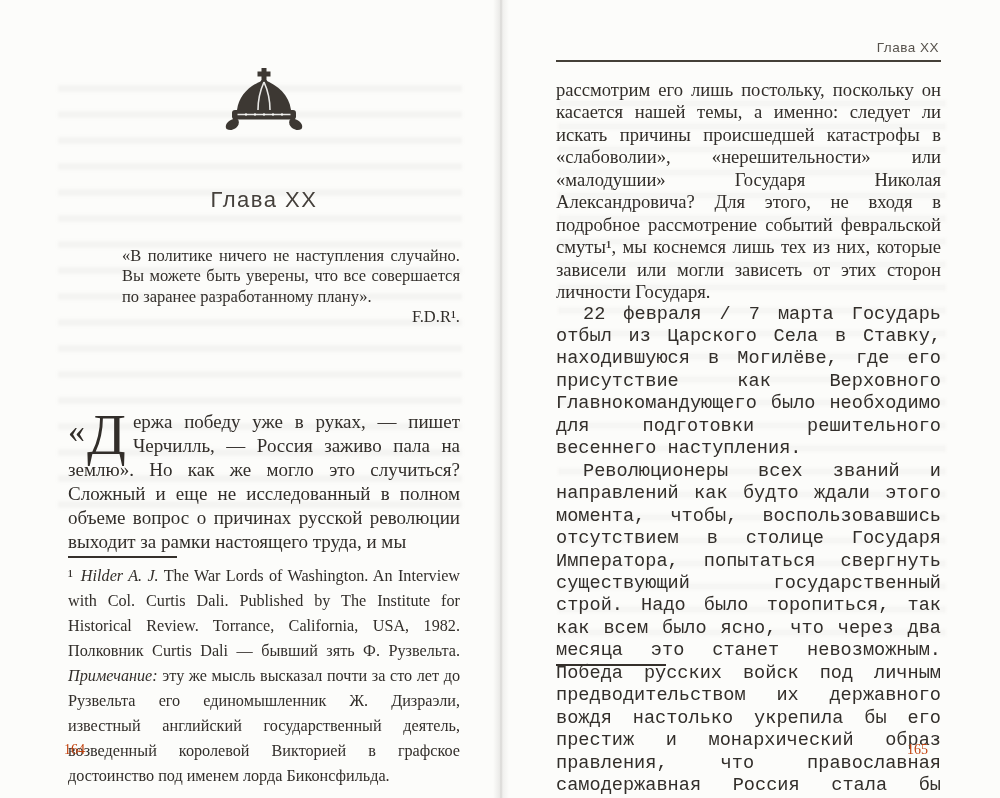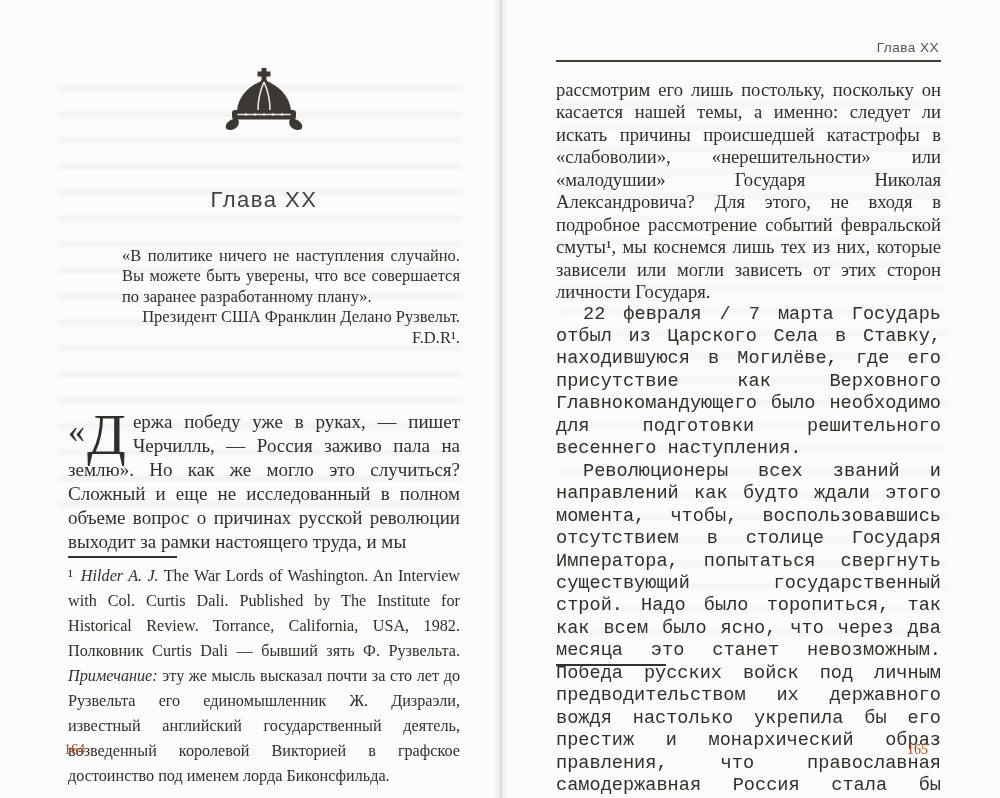--- a/index.html
+++ b/index.html
@@ -106,21 +106,20 @@
             <circle cx="49" cy="46.5" r="1.2"></circle>
           <circle cx="58" cy="46.5" r="1.2"></circle>
         </g>
       </svg>
     </div>
 
     <h1 class="chapter-title">Глава XX</h1>
 
     <div class="epigraph">
       <p class="ep-ru">«В политике ничего не наступления случайно. Вы можете быть уверены, что все совершается по заранее разработанному плану».</p>
-      <p class="ep-attr">Президент США Франклин Делано Рузвельт.</p>
       <p class="ep-sig">F.D.R¹.</p>
     </div>
 
     <p class="left-body"><span class="dc-wrap">
           <span class="dc-quote">«</span>
           <span class="dc-letter">Д</span>
         </span><span>ержа победу уже в руках, — пишет Черчилль, — Россия заживо пала на землю». Но как же могло это случиться? Сложный и еще не исследованный в полном объеме вопрос о причинах русской революции выходит за рамки настоящего труда, и мы</span></p>
 
     <hr class="fn-rule fn-rule-left">
     <p class="footnote footnote-left"><span class="fn-marker">¹</span><span class="italic">Hilder A. J.</span><span> The War Lords of Washington. An Interview with Col. Curtis Dali. Published by The Institute for Historical Review. Torrance, California, USA, 1982. Полковник Curtis Dali — бывший зять Ф. Рузвельта. </span><span class="italic">Примечание:</span><span> эту же мысль высказал почти за сто лет до Рузвельта его единомышленник Ж. Дизраэли, известный английский государственный деятель, возведенный королевой Викторией в графское достоинство под именем лорда Биконсфильда.</span></p>

